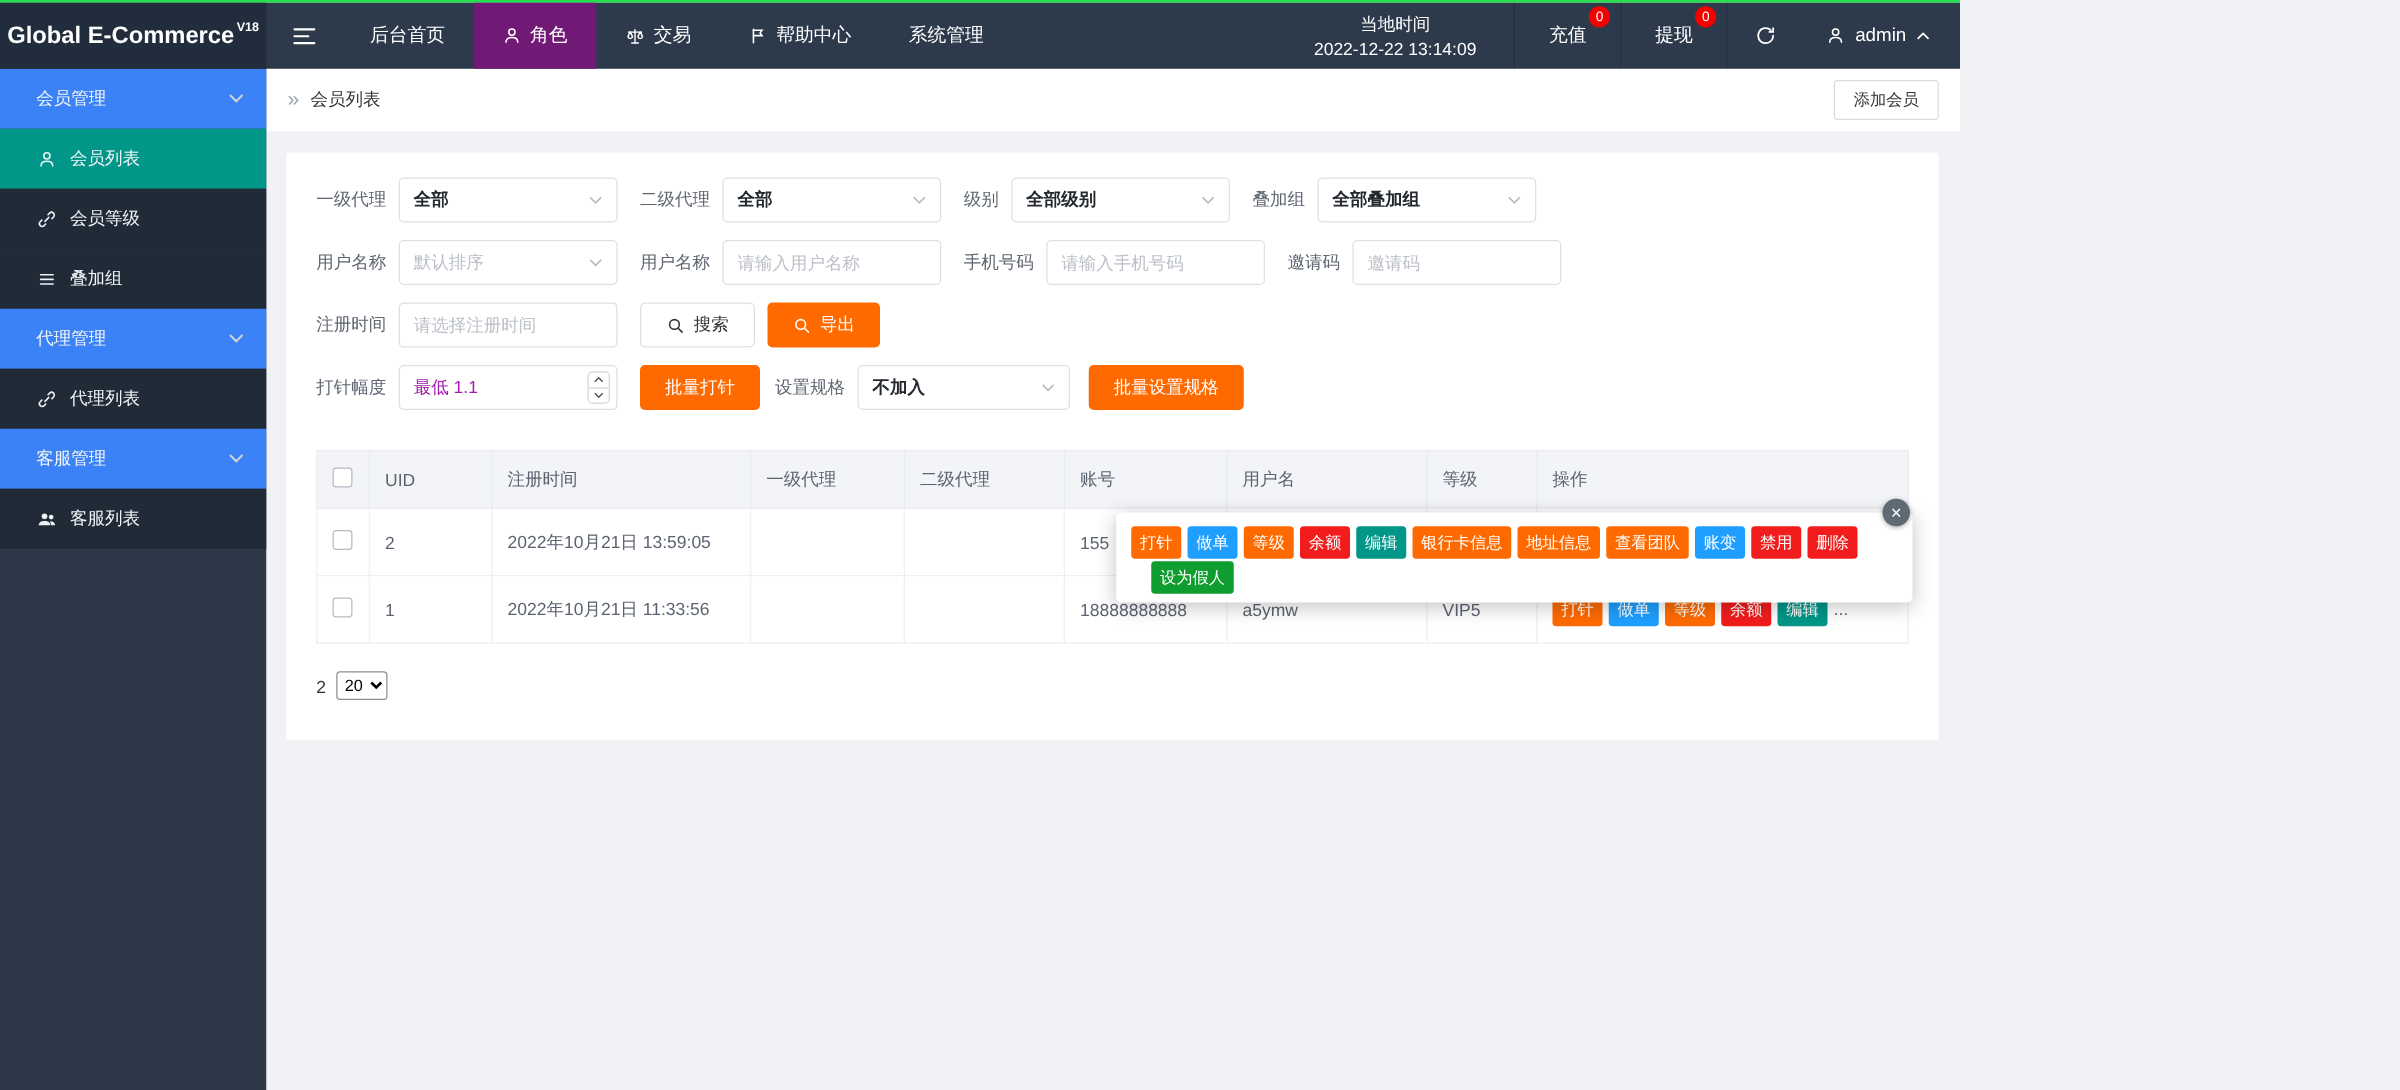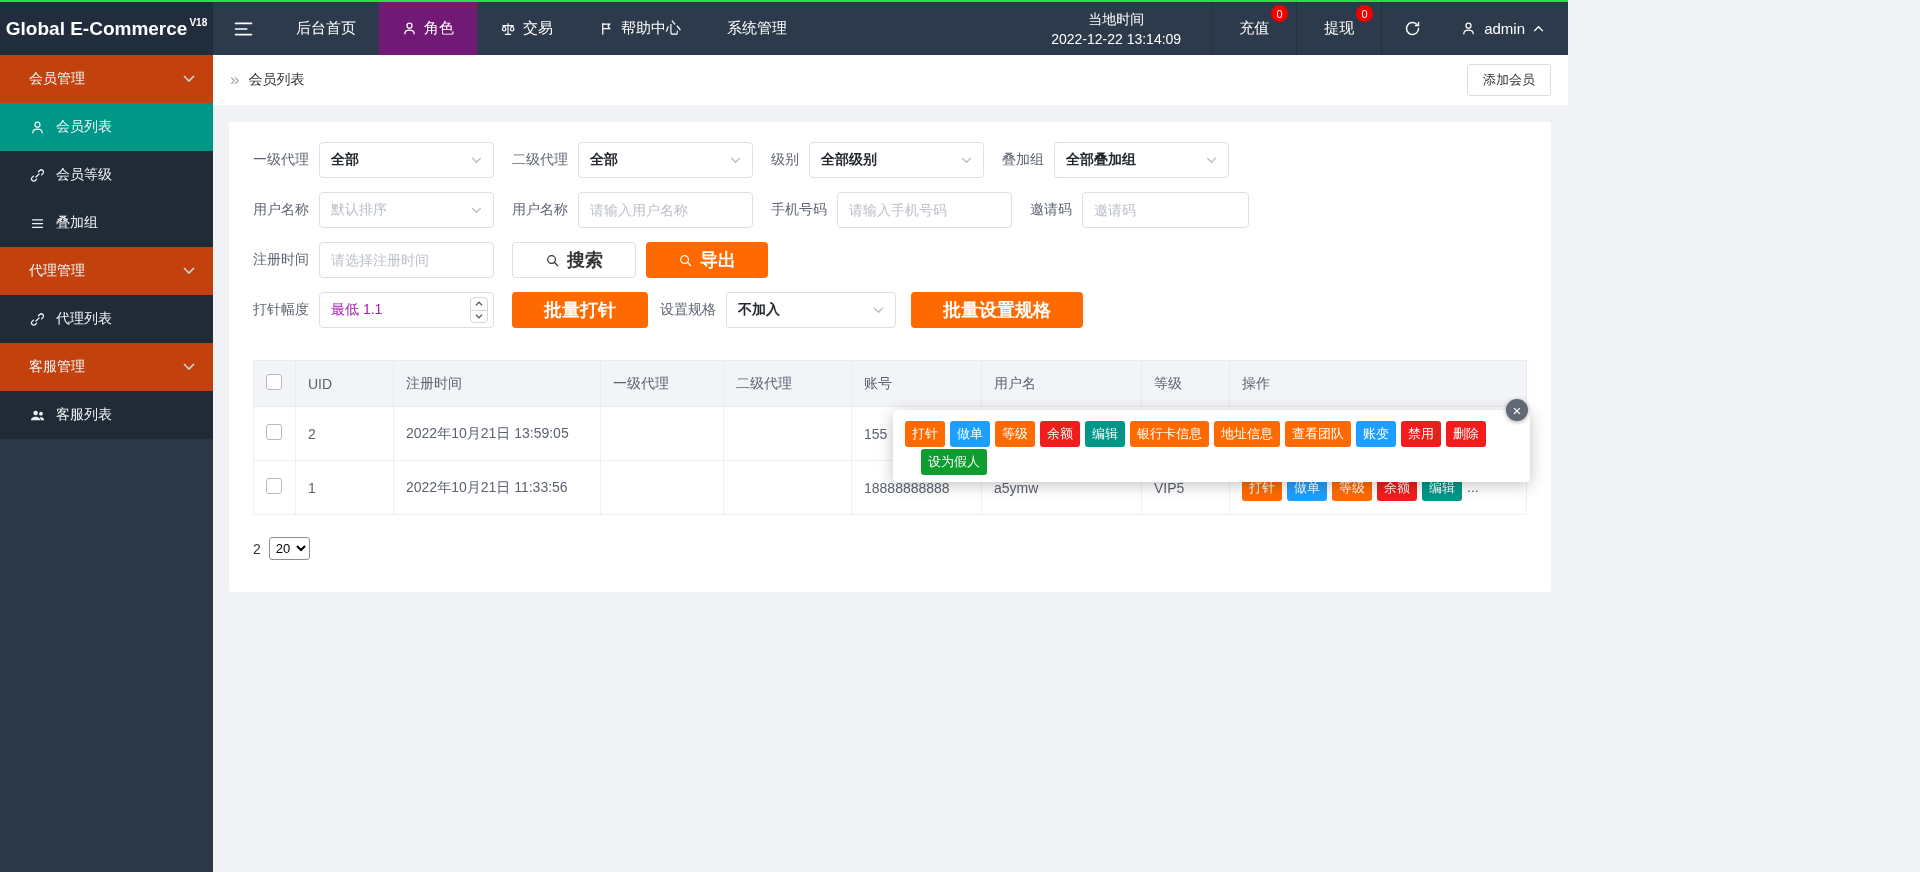--- a/index.html
+++ b/index.html
@@ -18,21 +18,21 @@
   .top-right { margin-left:auto; display:flex; align-items:stretch; }
   .time-block { display:flex; flex-direction:column; justify-content:center; align-items:center; padding:0 30px; font-size:14px; line-height:20px; white-space:nowrap; }
   .top-badge-item { position:relative; display:flex; align-items:center; padding:0 27px; font-size:15px; cursor:pointer; border-left:1px solid rgba(0,0,0,.14); white-space:nowrap; }
   .badge { position:absolute; top:3px; right:8px; min-width:17px; height:17px; background:#f40000; border-radius:9px; color:#fff; font-size:11px; display:flex; align-items:center; justify-content:center; padding:0 4px; }
   .top-refresh { display:flex; align-items:center; padding:0 22px; cursor:pointer; border-left:1px solid rgba(0,0,0,.14); }
   .top-user { display:flex; align-items:center; gap:8px; padding:0 24px 0 18px; font-size:15px; cursor:pointer; }
 
   
   .sidebar { position:absolute; top:55px; left:0; width:213px; height:817px; background:#2c3847; z-index:40; }
   .side-item { height:48px; display:flex; align-items:center; color:#f2f5f8; font-size:14px; cursor:pointer; position:relative; white-space:nowrap; }
-  .side-group { padding:0 16px 0 29px; background:#c2410c; }
+  .side-group { padding:0 16px 0 29px; background:#3b82f6; }
   .side-group .chev { position:absolute; right:18px; top:50%; transform:translateY(-50%); color:#cdd4dc; display:inline-flex; }
   .side-sub { padding-left:29px; gap:10px; background:#212b38; }
   .side-sub.active { background:#009688; }
   .side-icon { width:17px; height:17px; display:inline-flex; align-items:center; justify-content:center; color:#eef2f6; }
 
   
   .crumb-bar { position:absolute; top:55px; left:213px; width:1355px; height:50px; background:#fff; display:flex; align-items:center; padding:0 17px; }
   .crumb-icon { color:#9aa5b1; font-size:17px; margin-right:9px; }
   .crumb-title { font-size:14px; color:#333; }
   .add-member-btn { margin-left:auto; height:32px; padding:0 15px; background:#fff; border:1px solid #d9dce3; border-radius:3px; font-size:13px; color:#333; display:flex; align-items:center; cursor:pointer; }
@@ -42,21 +42,21 @@
   .filter-row { display:flex; align-items:center; margin-bottom:14px; }
   .fgroup { display:flex; align-items:center; margin-right:18px; }
   .flabel { font-size:14px; color:#5f6672; margin-right:10px; white-space:nowrap; }
   .fselect { width:175px; height:36px; border:1px solid #dcdfe6; border-radius:4px; display:flex; align-items:center; justify-content:space-between; padding:0 11px; font-size:14px; background:#fff; cursor:pointer; }
   .fselect .val { color:#24292f; font-weight:600; }
   .fselect .val.muted { color:#b9bec7; font-weight:400; }
   .fselect .chev { color:#b7bcc4; display:inline-flex; }
   .finput { width:175px; height:36px; border:1px solid #dcdfe6; border-radius:4px; padding:0 11px; font-size:14px; color:#333; outline:none; background:#fff; }
   .finput::placeholder { color:#bcc0c8; }
   .finput.narrow { width:167px; }
-  .btn { height:36px; border-radius:4px; font-size:18px; display:inline-flex; align-items:center; gap:7px; padding:0 32px; cursor:pointer; border:none; white-space:nowrap;font-weight:bold; }
+  .btn { height:36px; border-radius:4px; font-size:14px; display:inline-flex; align-items:center; gap:7px; padding:0 20px; cursor:pointer; border:none; white-space:nowrap; }
   .btn.plain { background:#fff; border:1px solid #dcdfe6; color:#333; }
   .btn.orange { background:#ff6a00; color:#fff; }
   .bicon { display:inline-flex; }
   .num-input { position:relative; width:175px; height:36px; border:1px solid #dcdfe6; border-radius:4px; background:#fff; display:flex; align-items:center; padding:0 32px 0 11px; font-size:14px; color:#a21caf; }
   .spinner { position:absolute; right:5px; top:50%; transform:translateY(-50%); width:18px; height:26px; border:1px solid #d4d7de; border-radius:4px; display:flex; flex-direction:column; background:#fff; overflow:hidden; }
   .spinner .sp { flex:1; display:flex; align-items:center; justify-content:center; color:#555; cursor:pointer; }
   .spinner .sp.up { border-bottom:1px solid #d4d7de; }
 
   
   table.members { width:100%; border-collapse:collapse; margin-top:32px; table-layout:fixed; }

